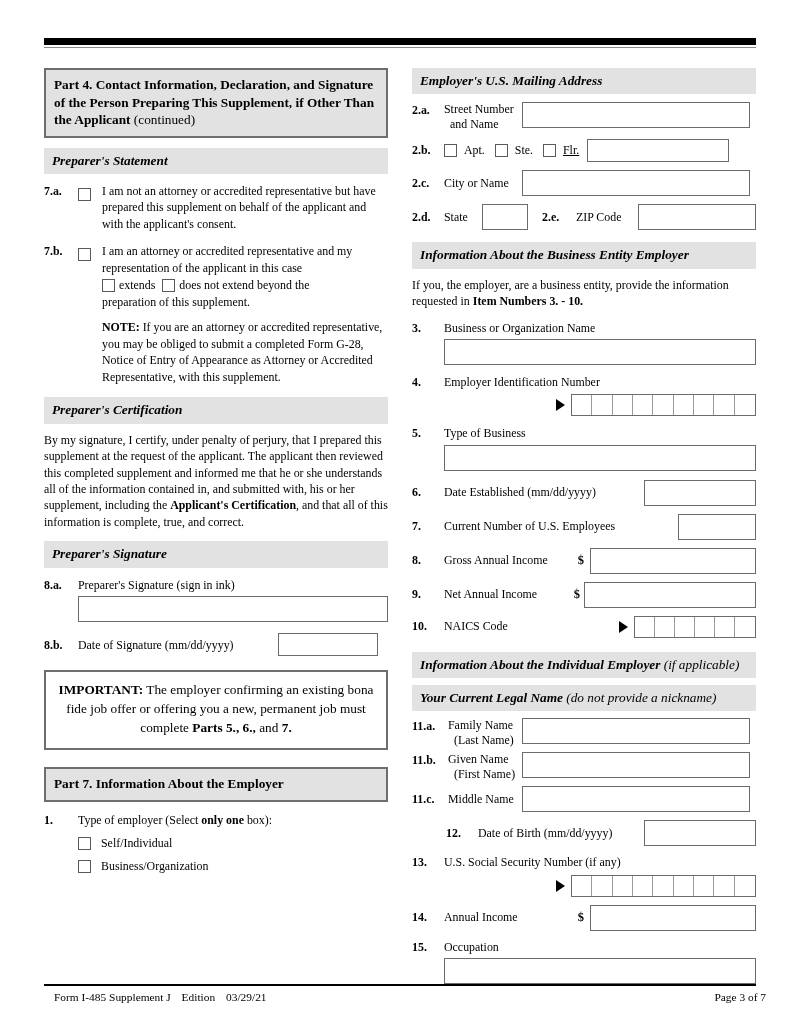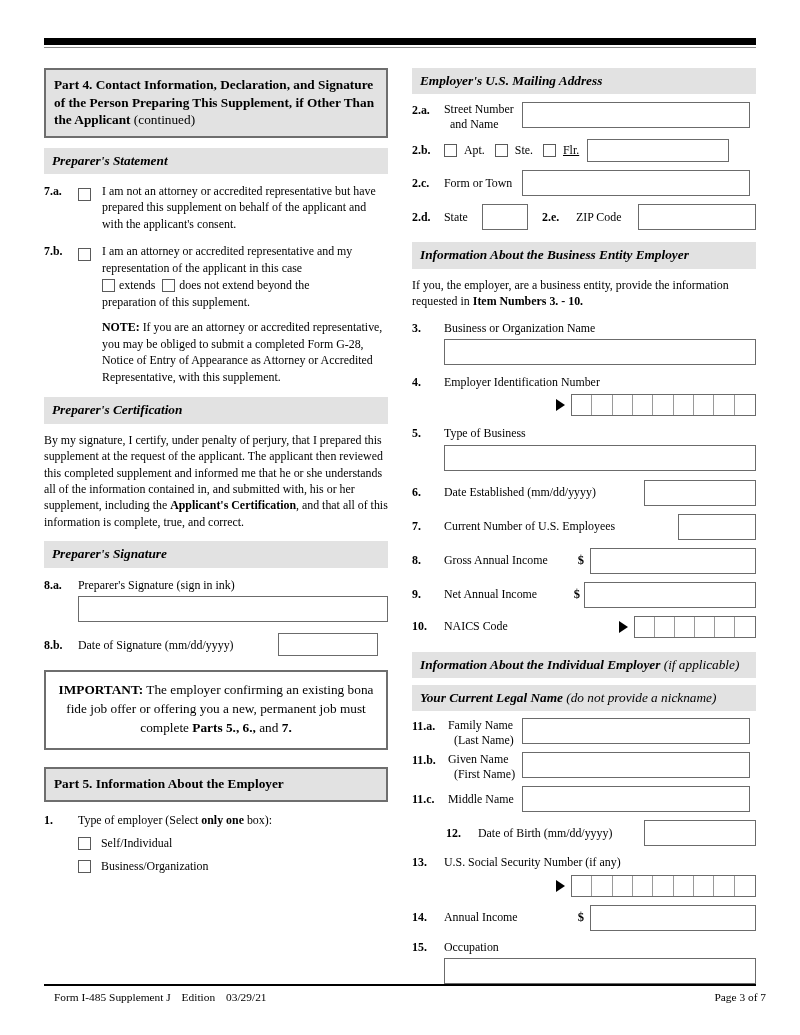--- a/index.html
+++ b/index.html
@@ -219,21 +219,21 @@
       <div class="num" style="width:34px;">8.b.</div>
       <div class="lbl" style="width:200px;">Date of Signature (mm/dd/yyyy)</div>
       <div class="ibox" style="width:100px;"></div>
     </div>
 
     <div class="important-box" style="margin-top:14px;">
       <span class="b">IMPORTANT:</span><span>  The employer confirming an existing bona fide job offer or offering you a new, permanent job must complete </span><span class="b">Parts 5., 6.,</span><span> and </span><span class="b">7.</span>
     </div>
 
     <div class="part-box" style="margin-top:17px;">
-      <span>Part 5.  Information About the Employer</span>
+      <span>Part 7.  Information About the Employer</span>
     </div>
 
     <div class="row" style="margin-top:10px;">
       <div class="num" style="width:34px;">1.</div>
       <div class="lbl">
         <span>Type of employer (Select </span><span class="b">only one</span><span> box):</span>
       </div>
     </div>
     <div class="row" style="margin-top:7px; margin-left:34px; align-items:center;">
       <span class="cbox"></span>
@@ -265,21 +265,21 @@
       <span class="lbl" style="margin-left:7px;">Apt.</span>
       <span class="cbox" style="margin-left:10px;"></span>
       <span class="lbl" style="margin-left:7px;">Ste.</span>
       <span class="cbox" style="margin-left:10px;"></span>
       <span class="lbl" style="margin-left:7px;text-decoration:underline;">Flr.</span>
       <div class="ibox" style="width:142px; margin-left:8px;"></div>
     </div>
 
     <div class="row" style="margin-top:8px; align-items:center;">
       <div class="num" style="width:32px;">2.c.</div>
-      <div class="lbl" style="width:78px;">Form or Town</div>
+      <div class="lbl" style="width:78px;">City or Name</div>
       <div class="ibox tall" style="width:228px;"></div>
     </div>
 
     <div class="row" style="margin-top:8px; align-items:center;">
       <div class="num" style="width:32px;">2.d.</div>
       <div class="lbl" style="width:38px;">State</div>
       <div class="ibox tall" style="width:46px;"></div>
       <div class="num" style="width:34px; margin-left:14px;">2.e.</div>
       <div class="lbl" style="width:62px;">ZIP Code</div>
       <div class="ibox tall" style="width:118px;"></div>

